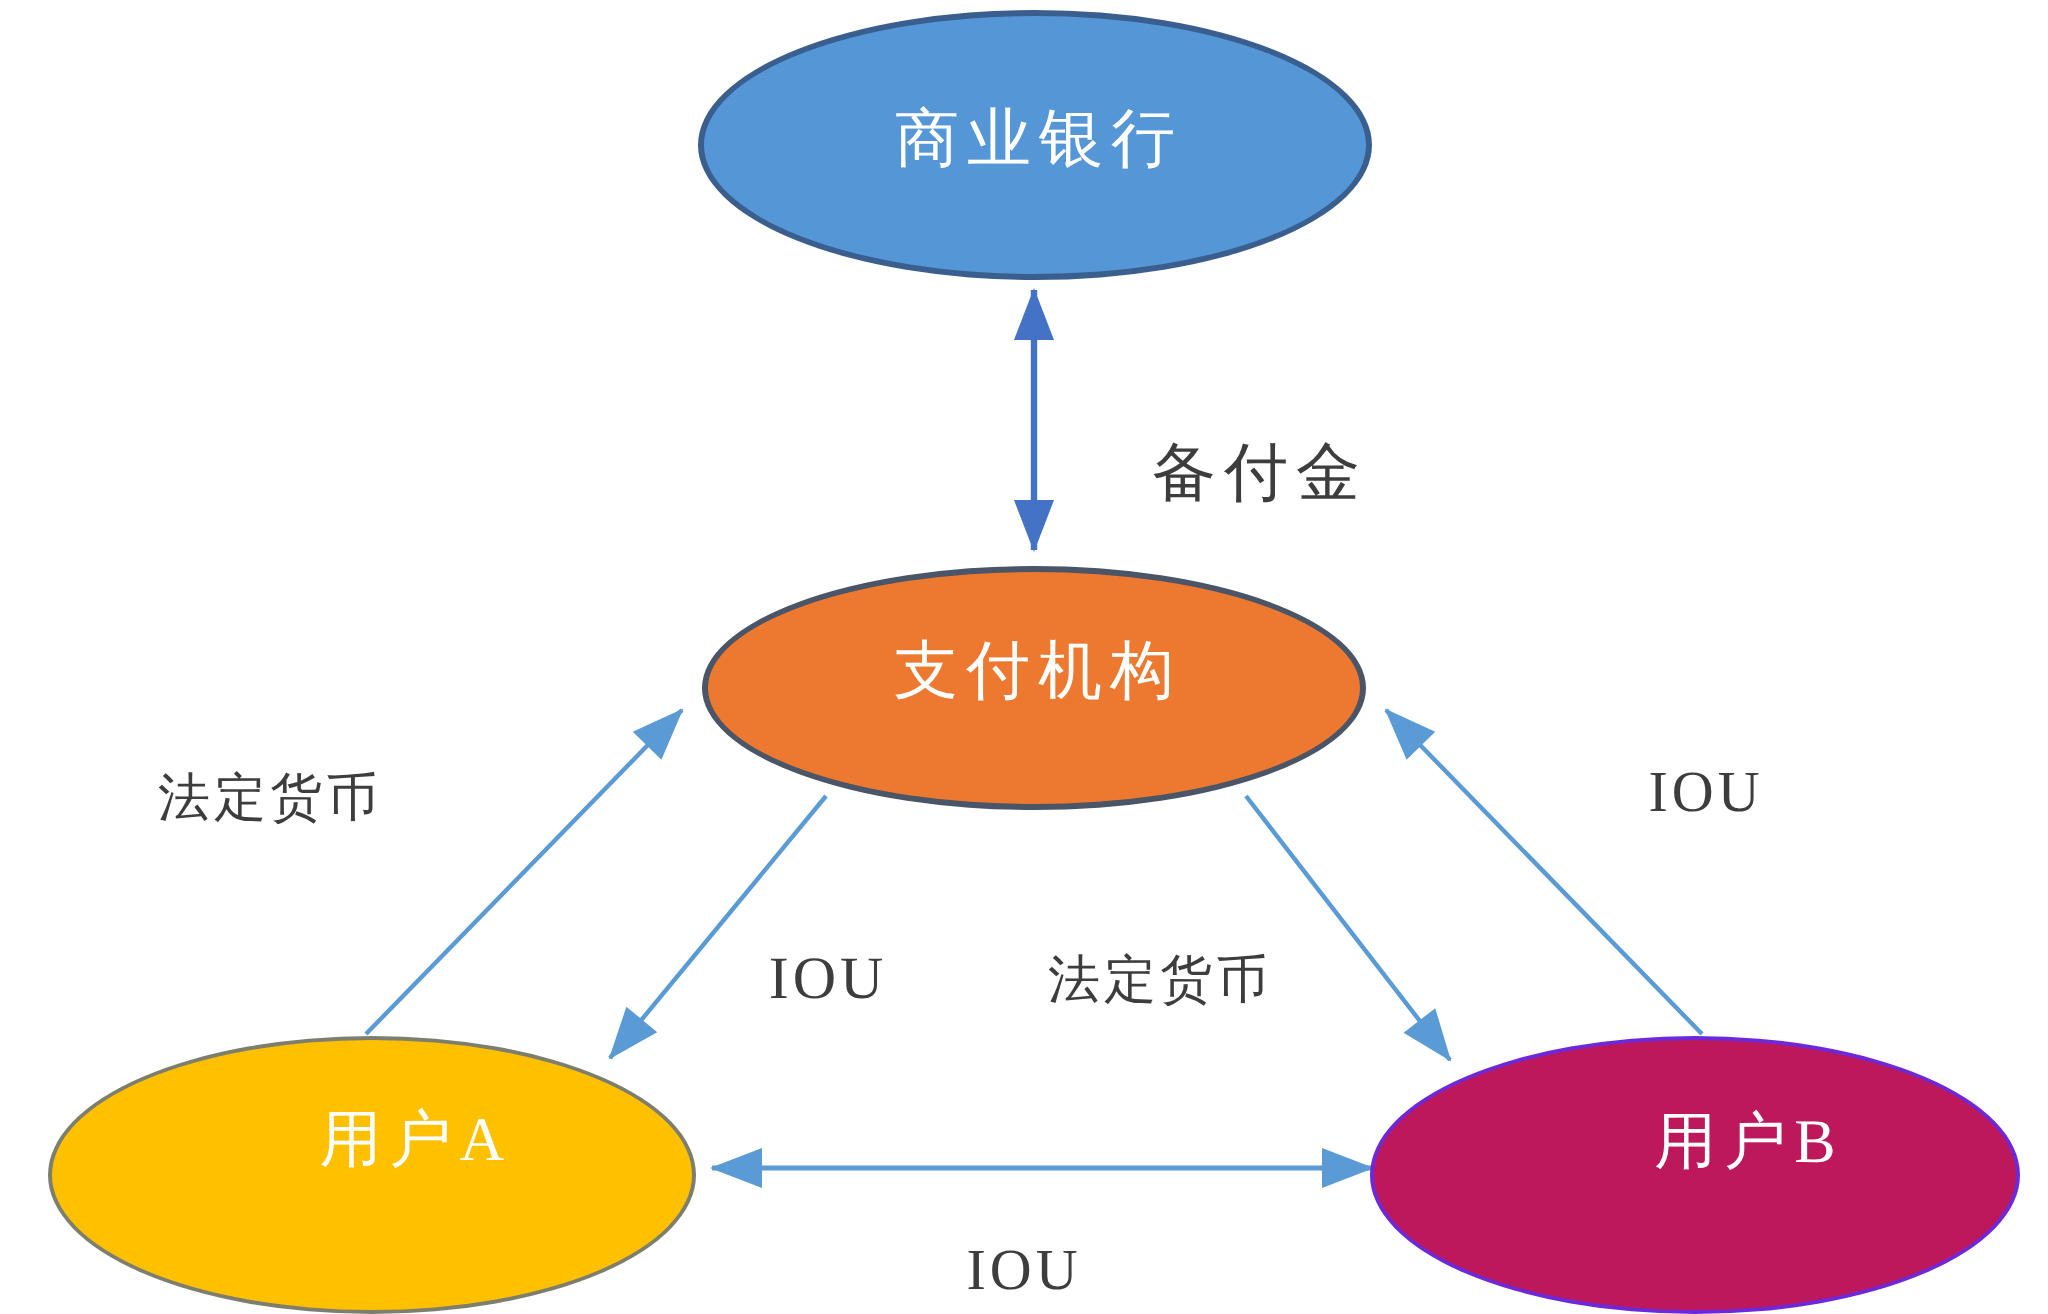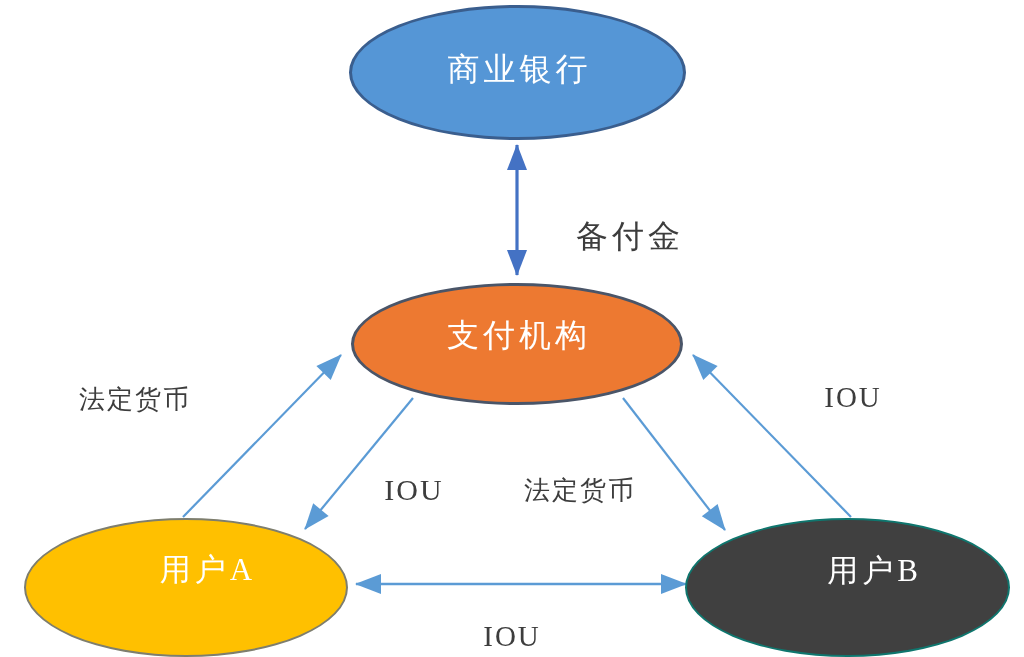--- a/index.html
+++ b/index.html
@@ -38,21 +38,21 @@
     background:#ED7931;border:3px solid #4A5568;
   }
   .node-payment .node-label{transform:translate(2px,-8px);}
   .node-userA{
     left:24px;top:518px;width:324px;height:139px;
     background:#FFC000;border:2px solid #7E7E6E;
   }
   .node-userA .node-label{transform:translate(22px,-18px);font-size:31px;}
   .node-userB{
     left:685px;top:518px;width:325px;height:139px;
-    background:#404040;border:2px solid #0f766e;
+    background:#be185d;border:2px solid #6d28d9;
   }
   .node-userB .node-label{transform:translate(27px,-17px);font-size:31px;}
   .edge-label{
     position:absolute;
     transform:translate(-50%,-50%);
     color:#3D3D3D;
     font-size:26px;
     letter-spacing:2px;
     white-space:nowrap;
     z-index:3;

